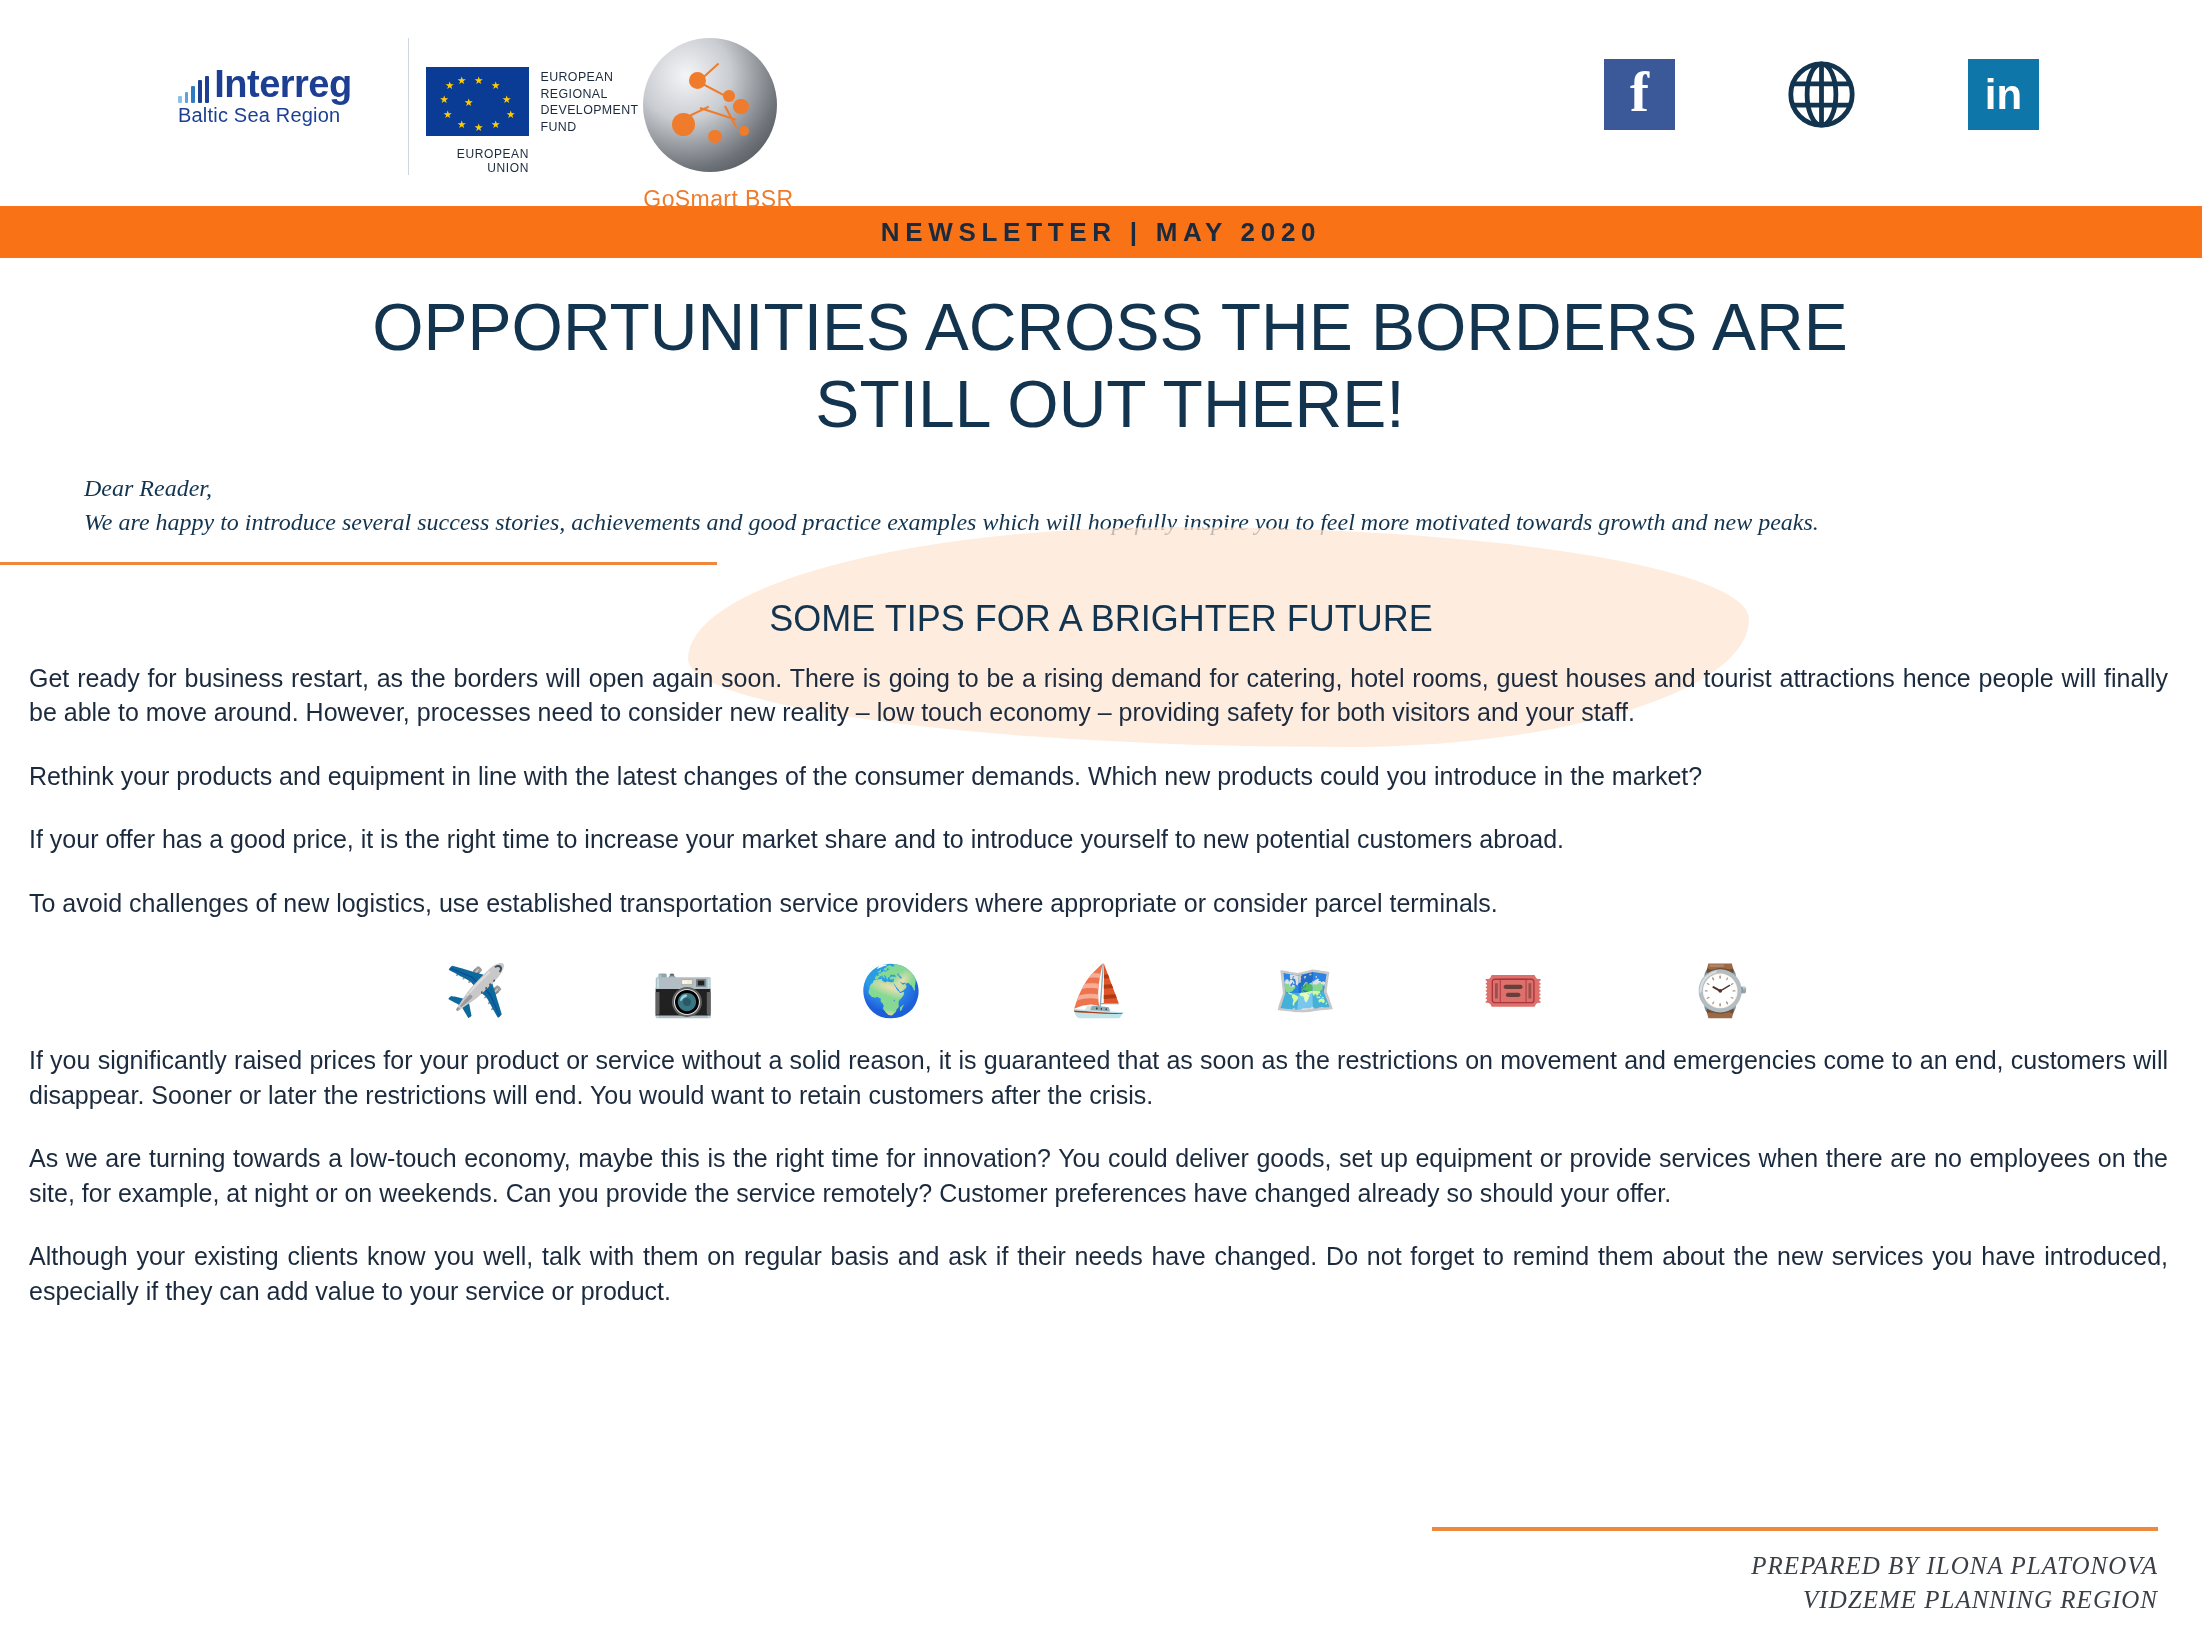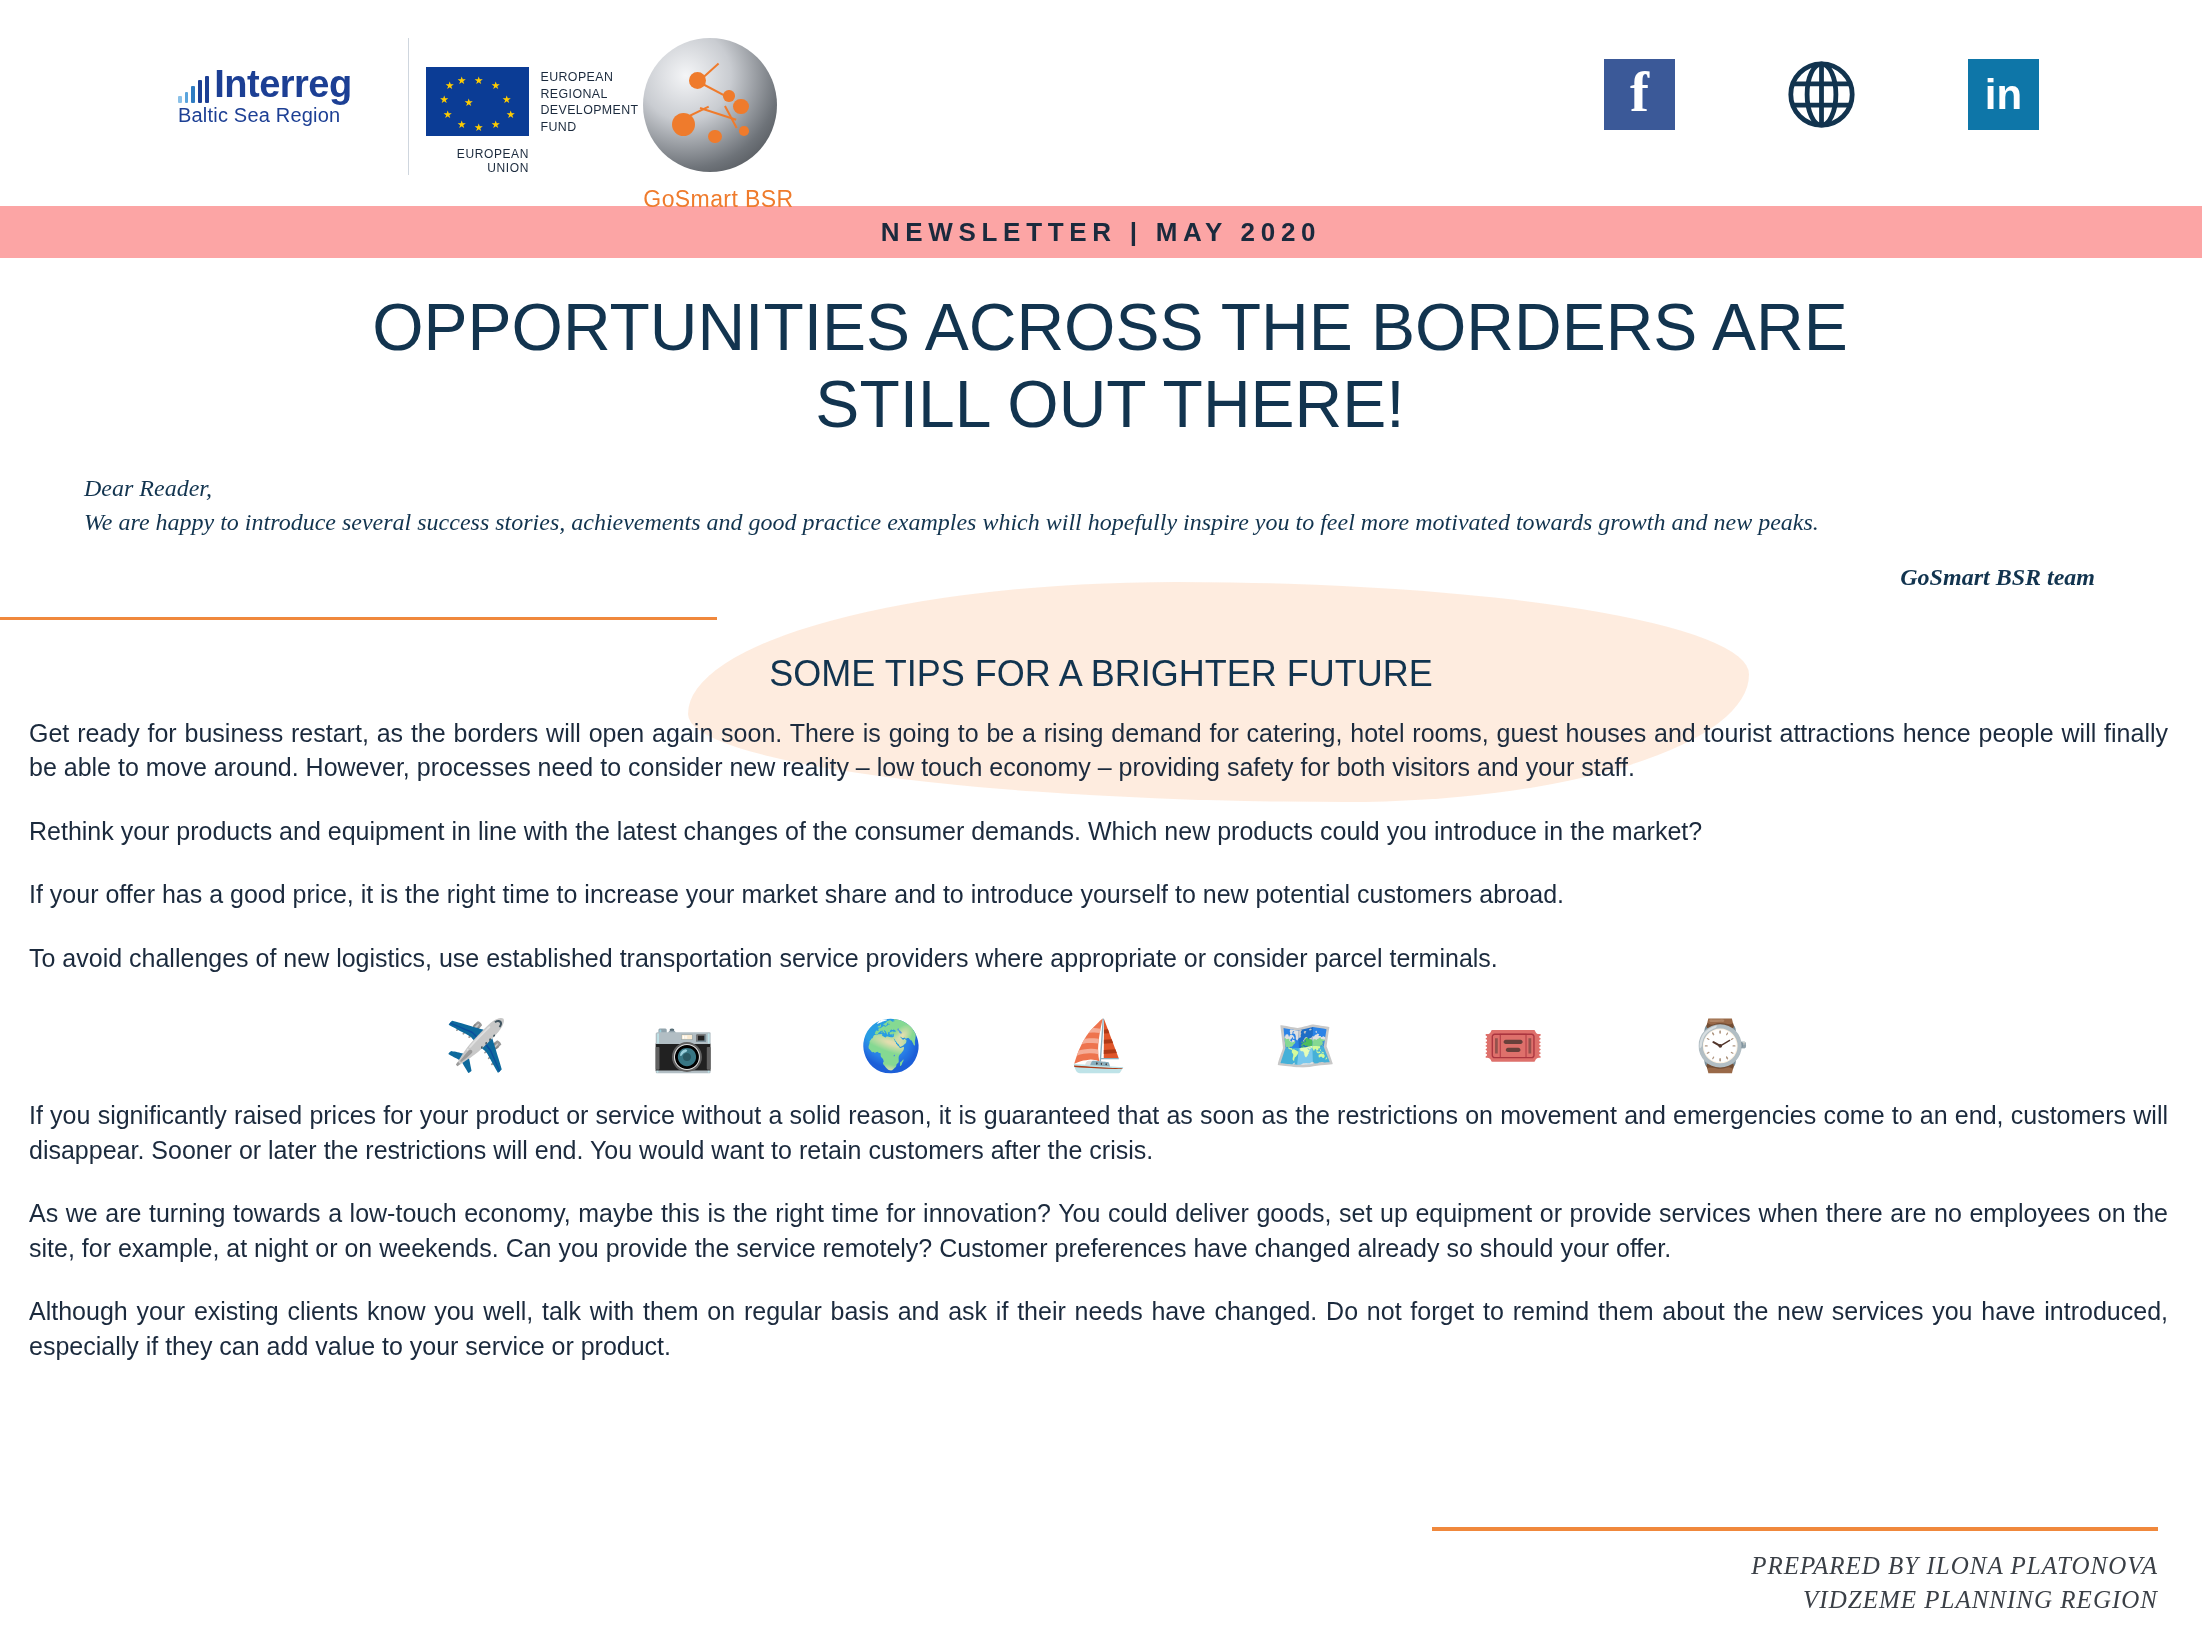--- a/index.html
+++ b/index.html
@@ -165,21 +165,21 @@
     color: #fff;
     font-weight: 700;
     font-size: 42px;
     line-height: 1;
     box-sizing: border-box;
   }
   .globe svg { display:block; }
 
   
   .bar {
-    background: #fca5a5;
+    background: #f97316;
     height: 52px;
     display: flex;
     align-items: center;
     justify-content: center;
   }
   .bar-text {
     color: #1b2a3d;
     font-weight: 700;
     font-size: 26px;
     letter-spacing: 5.7px;
@@ -379,21 +379,20 @@
 </div>
 
 <div class="title">
   <div>OPPORTUNITIES ACROSS THE BORDERS ARE</div>
   <div>STILL OUT THERE!</div>
 </div>
 
 <div class="letter">
   <div>Dear Reader,</div>
   <div>We are happy to introduce several success stories, achievements and good practice examples which will hopefully inspire you to feel more motivated towards growth and new peaks.</div>
-  <div class="sign">GoSmart BSR team</div>
 </div>
 
 <div class="brush-row">
   <div class="rule-left"></div>
   <div class="brush"></div>
 </div>
 
 <div class="section-title">SOME TIPS FOR A BRIGHTER FUTURE</div>
 
 <div class="body">

